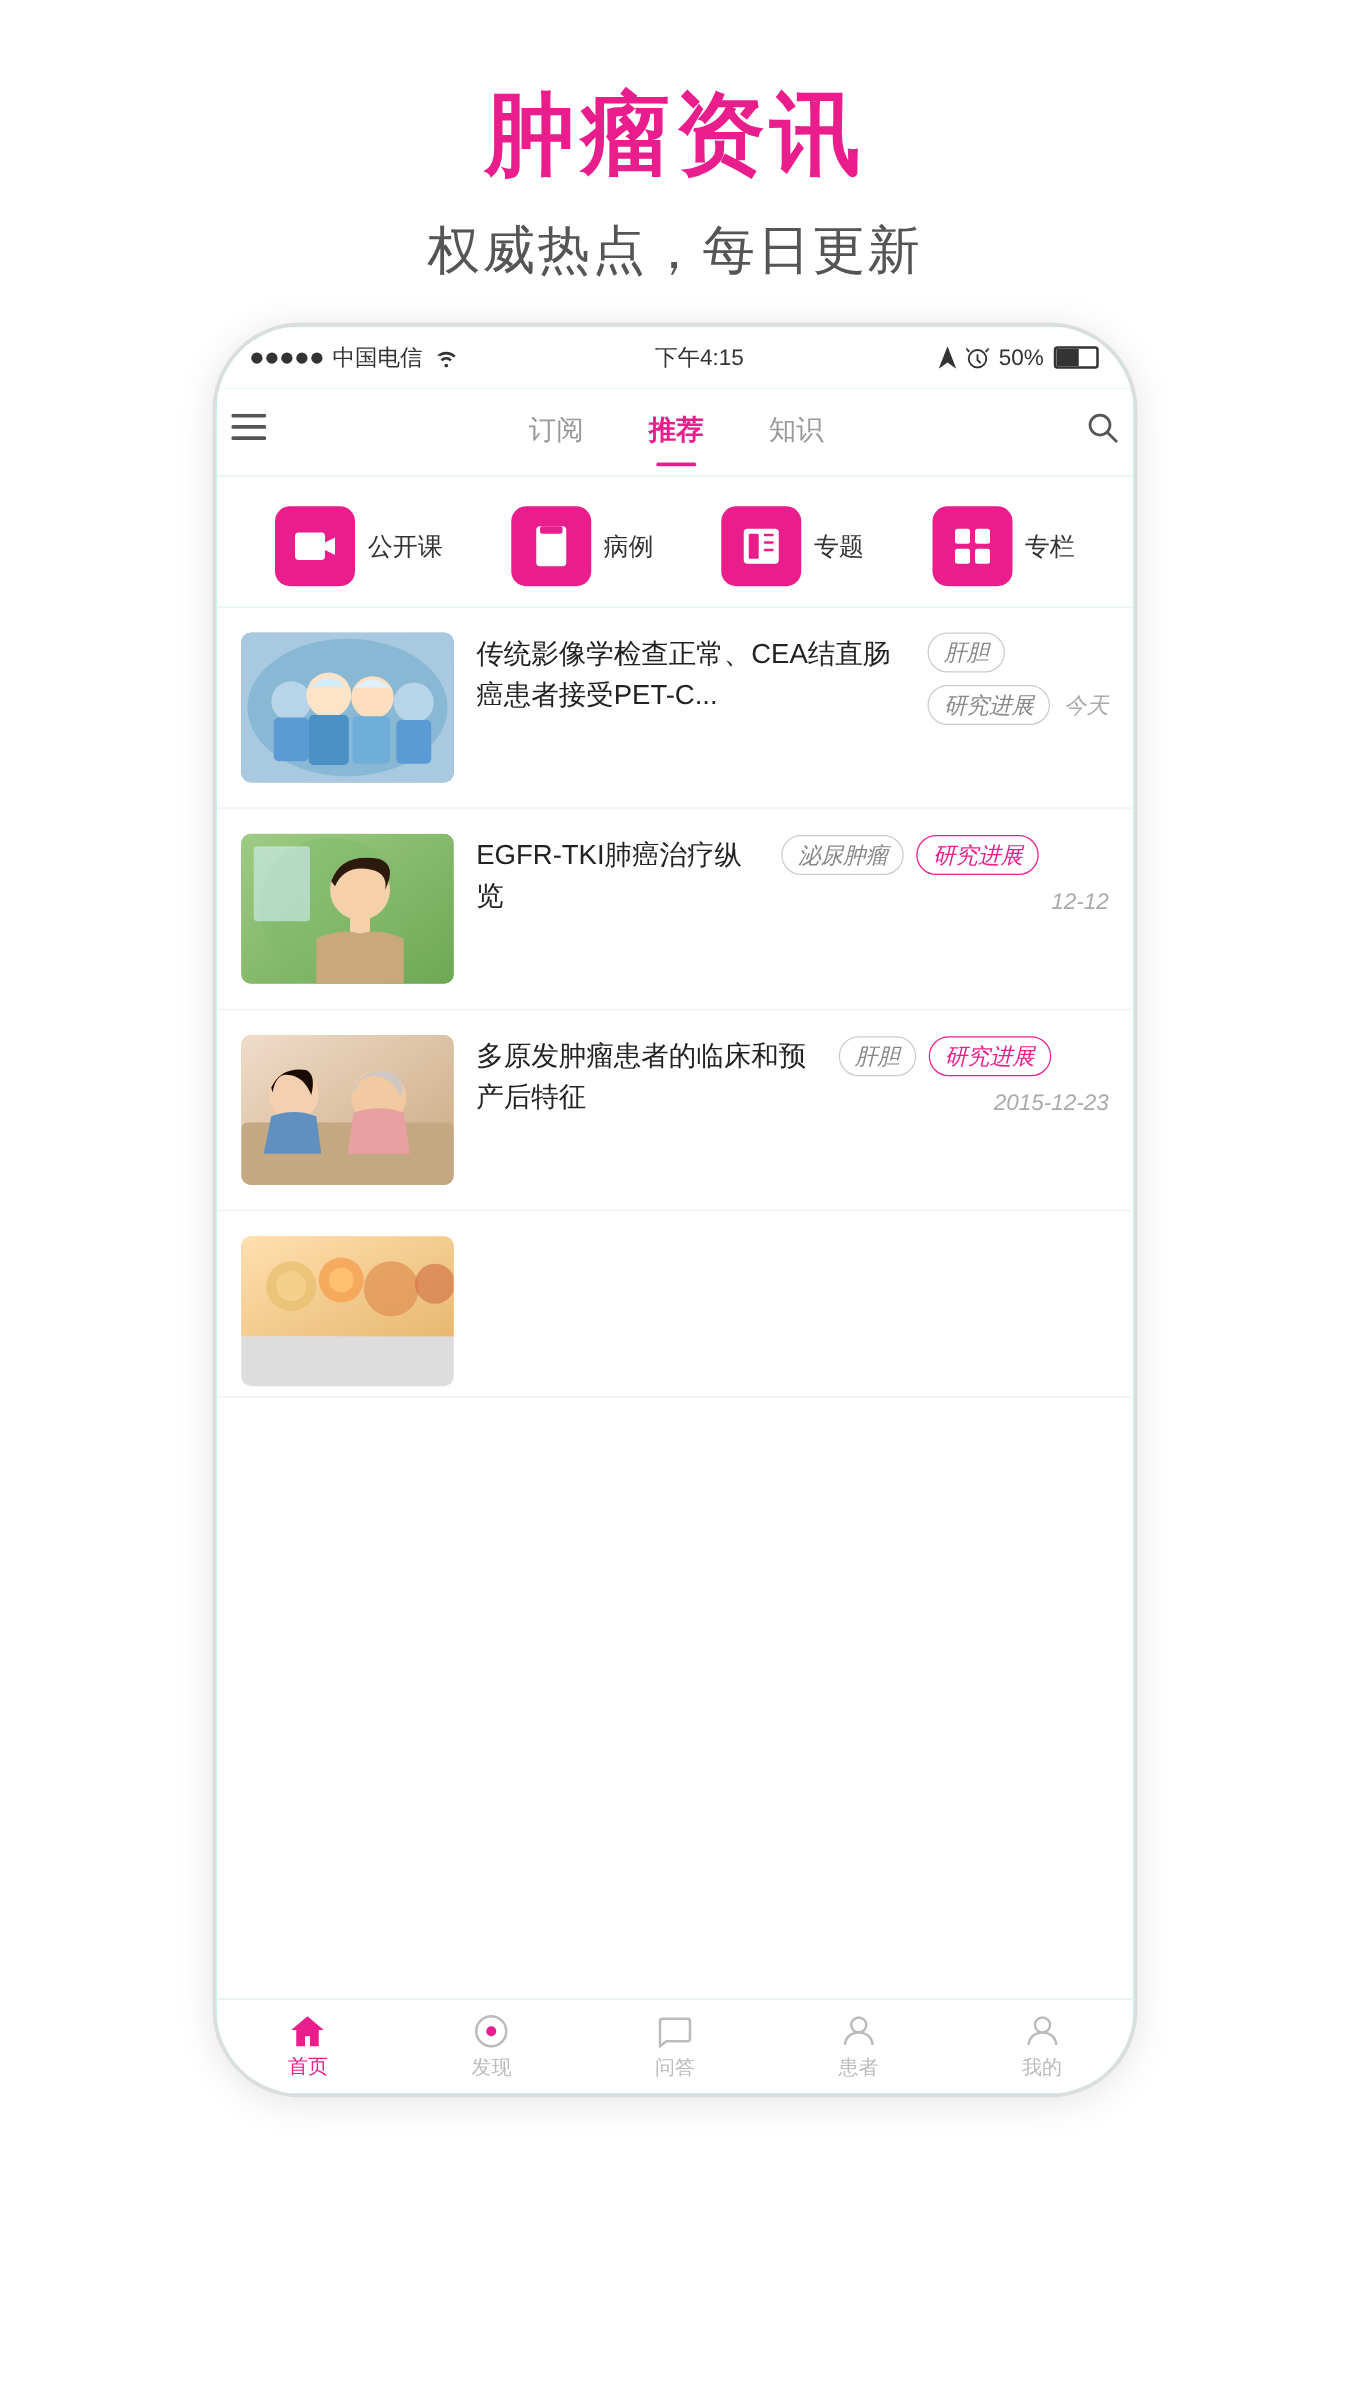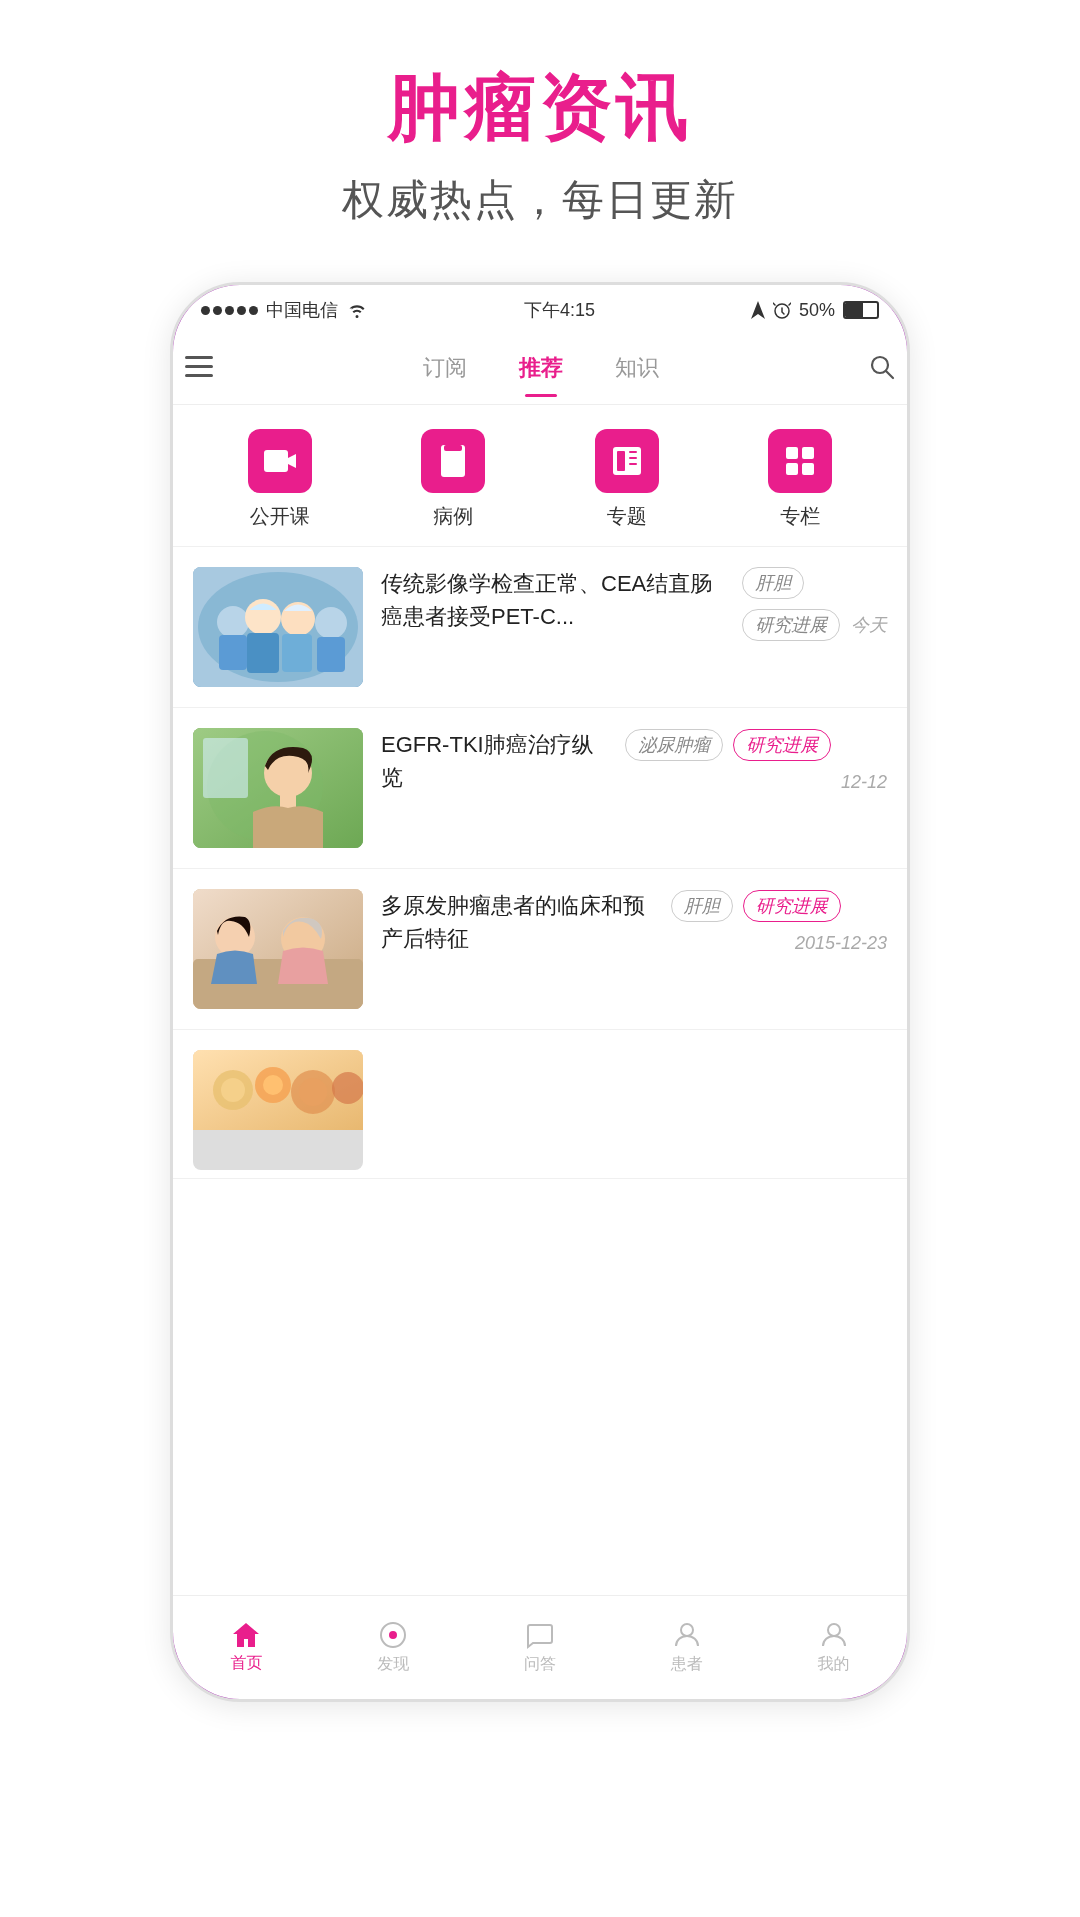--- a/index.html
+++ b/index.html
@@ -32,27 +32,26 @@
       margin-top: 16px;
       letter-spacing: 2px;
     }
 
     
     .phone-frame {
       width: 740px;
       height: 1420px;
       border: 3px solid #ddd;
       border-radius: 70px;
-      background: #a21caf;
+      background: #5eead4;
       overflow: hidden;
       position: relative;
       box-shadow: 0 4px 30px rgba(0,0,0,0.1);
       display: flex;
       flex-direction: column;
-      margin-top: 24px;
     }
 
     
     .status-bar {
       height: 50px;
       background: #fff;
       display: flex;
       align-items: center;
       justify-content: space-between;
       padding: 0 28px;
@@ -169,21 +168,20 @@
       display: flex;
       justify-content: space-around;
       align-items: center;
       padding: 24px 20px 16px;
       border-bottom: 1px solid #f0f0f0;
       flex-shrink: 0;
       background: #fff;
     }
     .category-item {
       display: flex;
-      flex-direction: column;
       align-items: center;
       gap: 10px;
       cursor: pointer;
     }
     .cat-icon {
       width: 64px;
       height: 64px;
       background: #e91e8c;
       border-radius: 12px;
       display: flex;
@@ -286,21 +284,21 @@
       border-color: #e91e8c;
     }
     .news-date {
       margin-left: auto;
       font-size: 18px;
       color: #aaa;
     }
 
     
     .bottom-tabbar {
-      height: 104px;
+      height: 76px;
       display: flex;
       align-items: center;
       justify-content: space-around;
       border-top: 1px solid #eee;
       background: #fff;
       flex-shrink: 0;
     }
     .tab-item {
       display: flex;
       flex-direction: column;

